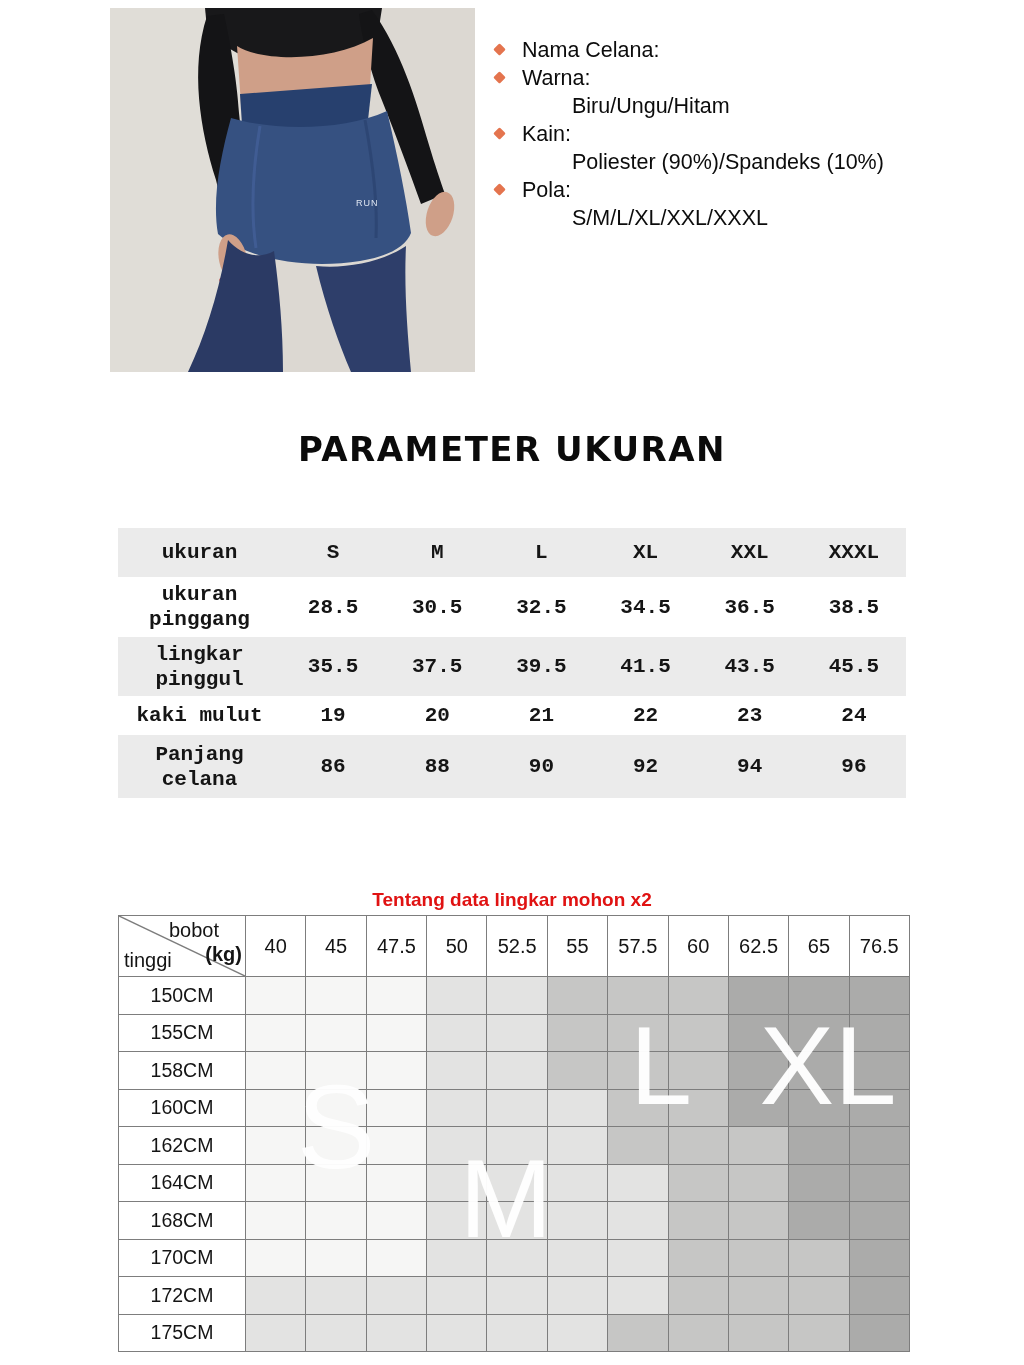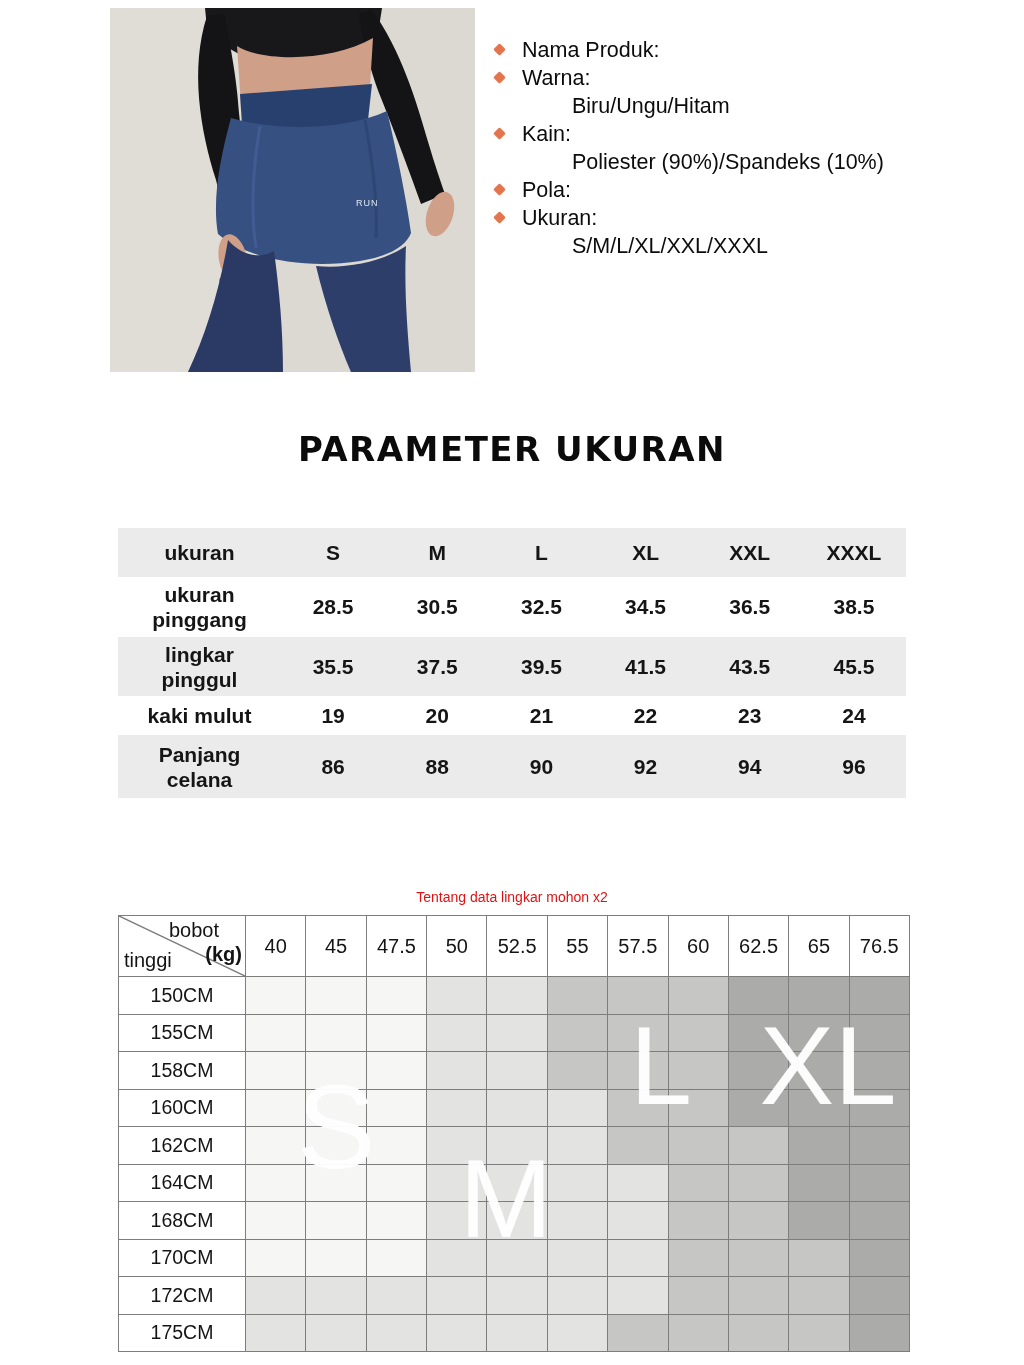--- a/index.html
+++ b/index.html
@@ -13,32 +13,32 @@
   
   .specs{position:absolute;left:492px;top:36px;width:480px;font-size:21.5px;color:#0c0c0c;}
   .spec-label{position:relative;padding-left:30px;line-height:28px;}
   .spec-label .diamond{position:absolute;left:3px;top:9px;width:9px;height:9px;transform:rotate(45deg);border-radius:1.5px;}
   .spec-value{padding-left:80px;line-height:28px;}
   
   .title{position:absolute;top:429px;left:0;width:100%;text-align:center;
     font-family:"DejaVu Sans",sans-serif;font-size:34px;font-weight:bold;letter-spacing:1.5px;color:#0b0b0b;}
   
   .size-table{position:absolute;left:118px;top:528px;width:788px;border-collapse:collapse;table-layout:fixed;
-    font-family:Liberation Sans, sans-serif;}
+    font-family:Liberation Mono, monospace;}
   .size-table col.lab{width:163px;}
   .size-table th,.size-table td{padding:0;text-align:center;font-size:21px;font-weight:bold;color:#151515;}
   .size-table th div{line-height:25px;}
   .size-table tr:nth-child(1){height:49px;}
   .size-table tr:nth-child(2){height:60px;}
   .size-table tr:nth-child(3){height:59px;}
   .size-table tr:nth-child(4){height:39px;}
   .size-table tr:nth-child(5){height:63px;}
   
   .note{position:absolute;top:818px;left:0;width:100%;text-align:center;font-size:20px;line-height:31px;color:#0d0d0d;}
-  .red-note{position:absolute;top:889px;left:0;width:100%;text-align:center;font-size:14px;font-weight:400;}
+  .red-note{position:absolute;top:889px;left:0;width:100%;text-align:center;font-size:19px;font-weight:700;}
   
   .grid-wrap{position:absolute;left:118px;top:915px;width:791px;height:437px;}
   .grid-table{border-collapse:collapse;table-layout:fixed;width:791px;}
   .grid-table col{width:60.36px;}
   .grid-table col.c0{width:127px;}
   .grid-table th,.grid-table td{border:1.5px solid #7d7d7d;padding:0;font-weight:normal;}
   .grid-table thead tr{height:61px;}
   .grid-table tbody tr{height:37.5px;}
   .grid-table thead th{font-size:20px;text-align:center;color:#141414;background:#fff;}
   .grid-table tbody th{font-size:19.5px;text-align:center;color:#141414;background:#fff;}
@@ -83,35 +83,34 @@
 
     <path d="M118,232 C110,280 96,326 78,364 L173,364 C173,320 169,280 164,243 C148,252 130,246 118,232 Z" fill="#2b3a64"></path>
     <path d="M206,258 C216,300 229,336 241,364 L301,364 C297,320 294,278 296,238 C272,254 236,261 206,258 Z" fill="#2e3e6a"></path>
 
     <text x="246" y="198" font-size="9" letter-spacing="1" fill="#dfe6f2" font-family="Liberation Sans, sans-serif">RUN</text>
   </svg>
 </div>
 
 <div class="specs">
     <div class="spec">
-      <div class="spec-label"><span class="diamond" style="background: rgb(228, 116, 78);"></span><span>Nama Produk:</span></div>
+      <div class="spec-label"><span class="diamond" style="background: rgb(228, 116, 78);"></span><span>Nama Celana:</span></div>
     </div>
     <div class="spec">
       <div class="spec-label"><span class="diamond" style="background: rgb(228, 116, 78);"></span><span>Warna:</span></div>
       <div class="spec-value">Biru/Ungu/Hitam</div>
     </div>
     <div class="spec">
       <div class="spec-label"><span class="diamond" style="background: rgb(228, 116, 78);"></span><span>Kain:</span></div>
       <div class="spec-value">Poliester (90%)/Spandeks (10%)</div>
     </div>
     <div class="spec">
       <div class="spec-label"><span class="diamond" style="background: rgb(228, 116, 78);"></span><span>Pola:</span></div>
     </div>
     <div class="spec">
-      <div class="spec-label"><span class="diamond" style="background: rgb(228, 116, 78);"></span><span>Ukuran:</span></div>
       <div class="spec-value">S/M/L/XL/XXL/XXXL</div>
     </div>
   </div>
 
 <div class="title">PARAMETER UKURAN</div>
 
 <table class="size-table">
   <colgroup>
       <col class="lab">
       <col>

